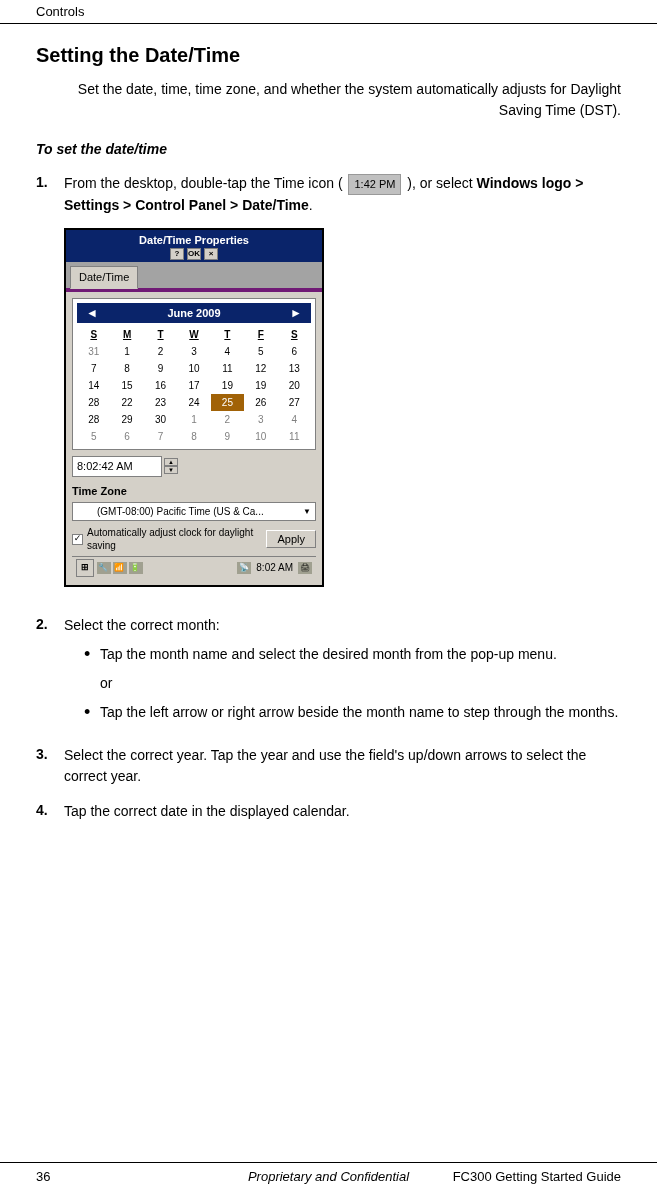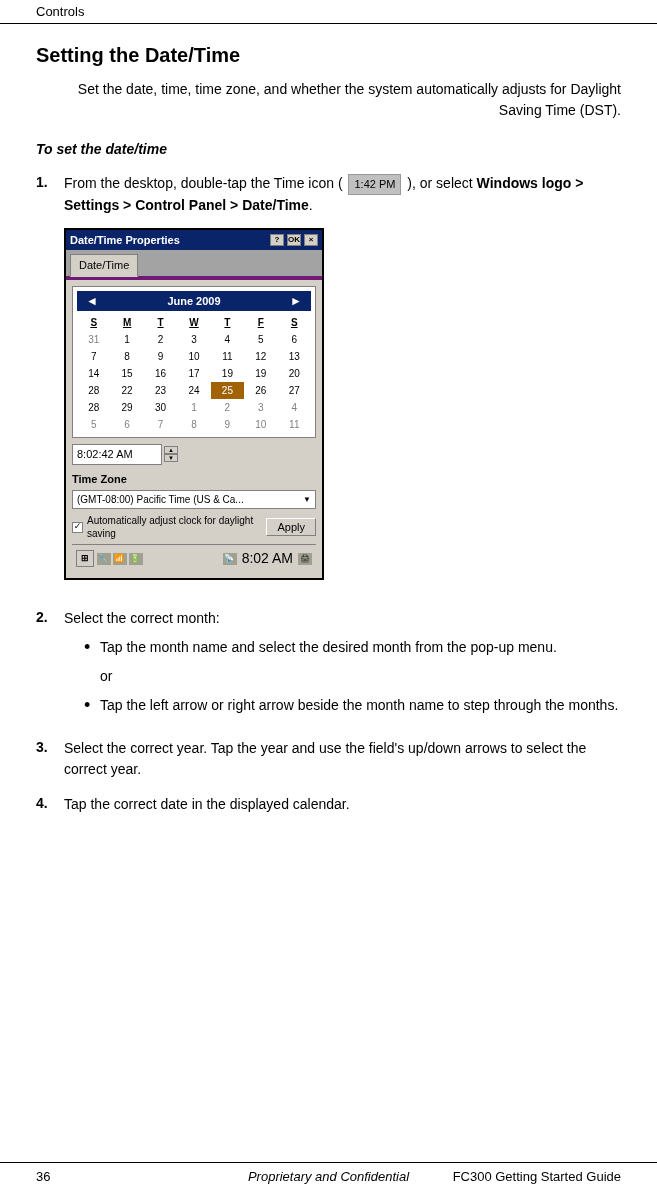--- a/index.html
+++ b/index.html
@@ -101,20 +101,21 @@
 
     .dialog-titlebar {
       background: #0a246a;
       color: white;
       padding: 2px 4px;
       display: flex;
       align-items: center;
       justify-content: space-between;
       font-size: 11px;
       font-weight: bold;
+      flex-direction: column;
     }
 
     .dialog-titlebar-left {
       font-weight: bold;
       font-size: 11px;
     }
 
     .dialog-titlebar-right {
       display: flex;
       gap: 3px;
@@ -269,20 +270,21 @@
       background: white;
       padding: 1px 4px;
       font-size: 10px;
       width: 100%;
       margin-bottom: 5px;
     }
 
     .dropdown-text {
       flex: 1;
       font-size: 10px;
+      margin-left: 20px;
     }
 
     .dropdown-arrow {
       font-size: 8px;
       margin-left: 2px;
     }
 
     
     .dst-row {
       display: flex;
@@ -355,21 +357,21 @@
       height: 12px;
       background: #a0a090;
       display: flex;
       align-items: center;
       justify-content: center;
       font-size: 8px;
     }
 
     .taskbar-clock {
       margin-left: auto;
-      font-size: 14px;
+      font-size: 10px;
       background: #d4d0c8;
       padding: 1px 3px;
     }
 
     .taskbar-time-block {
       display: flex;
       align-items: center;
       gap: 2px;
       margin-left: auto;
       font-size: 9px;

